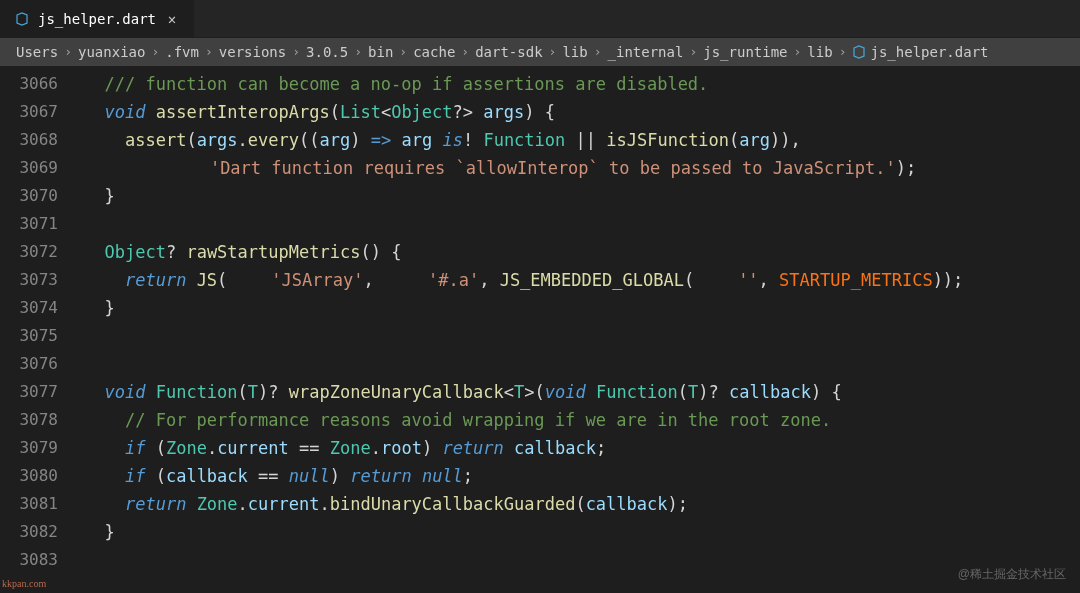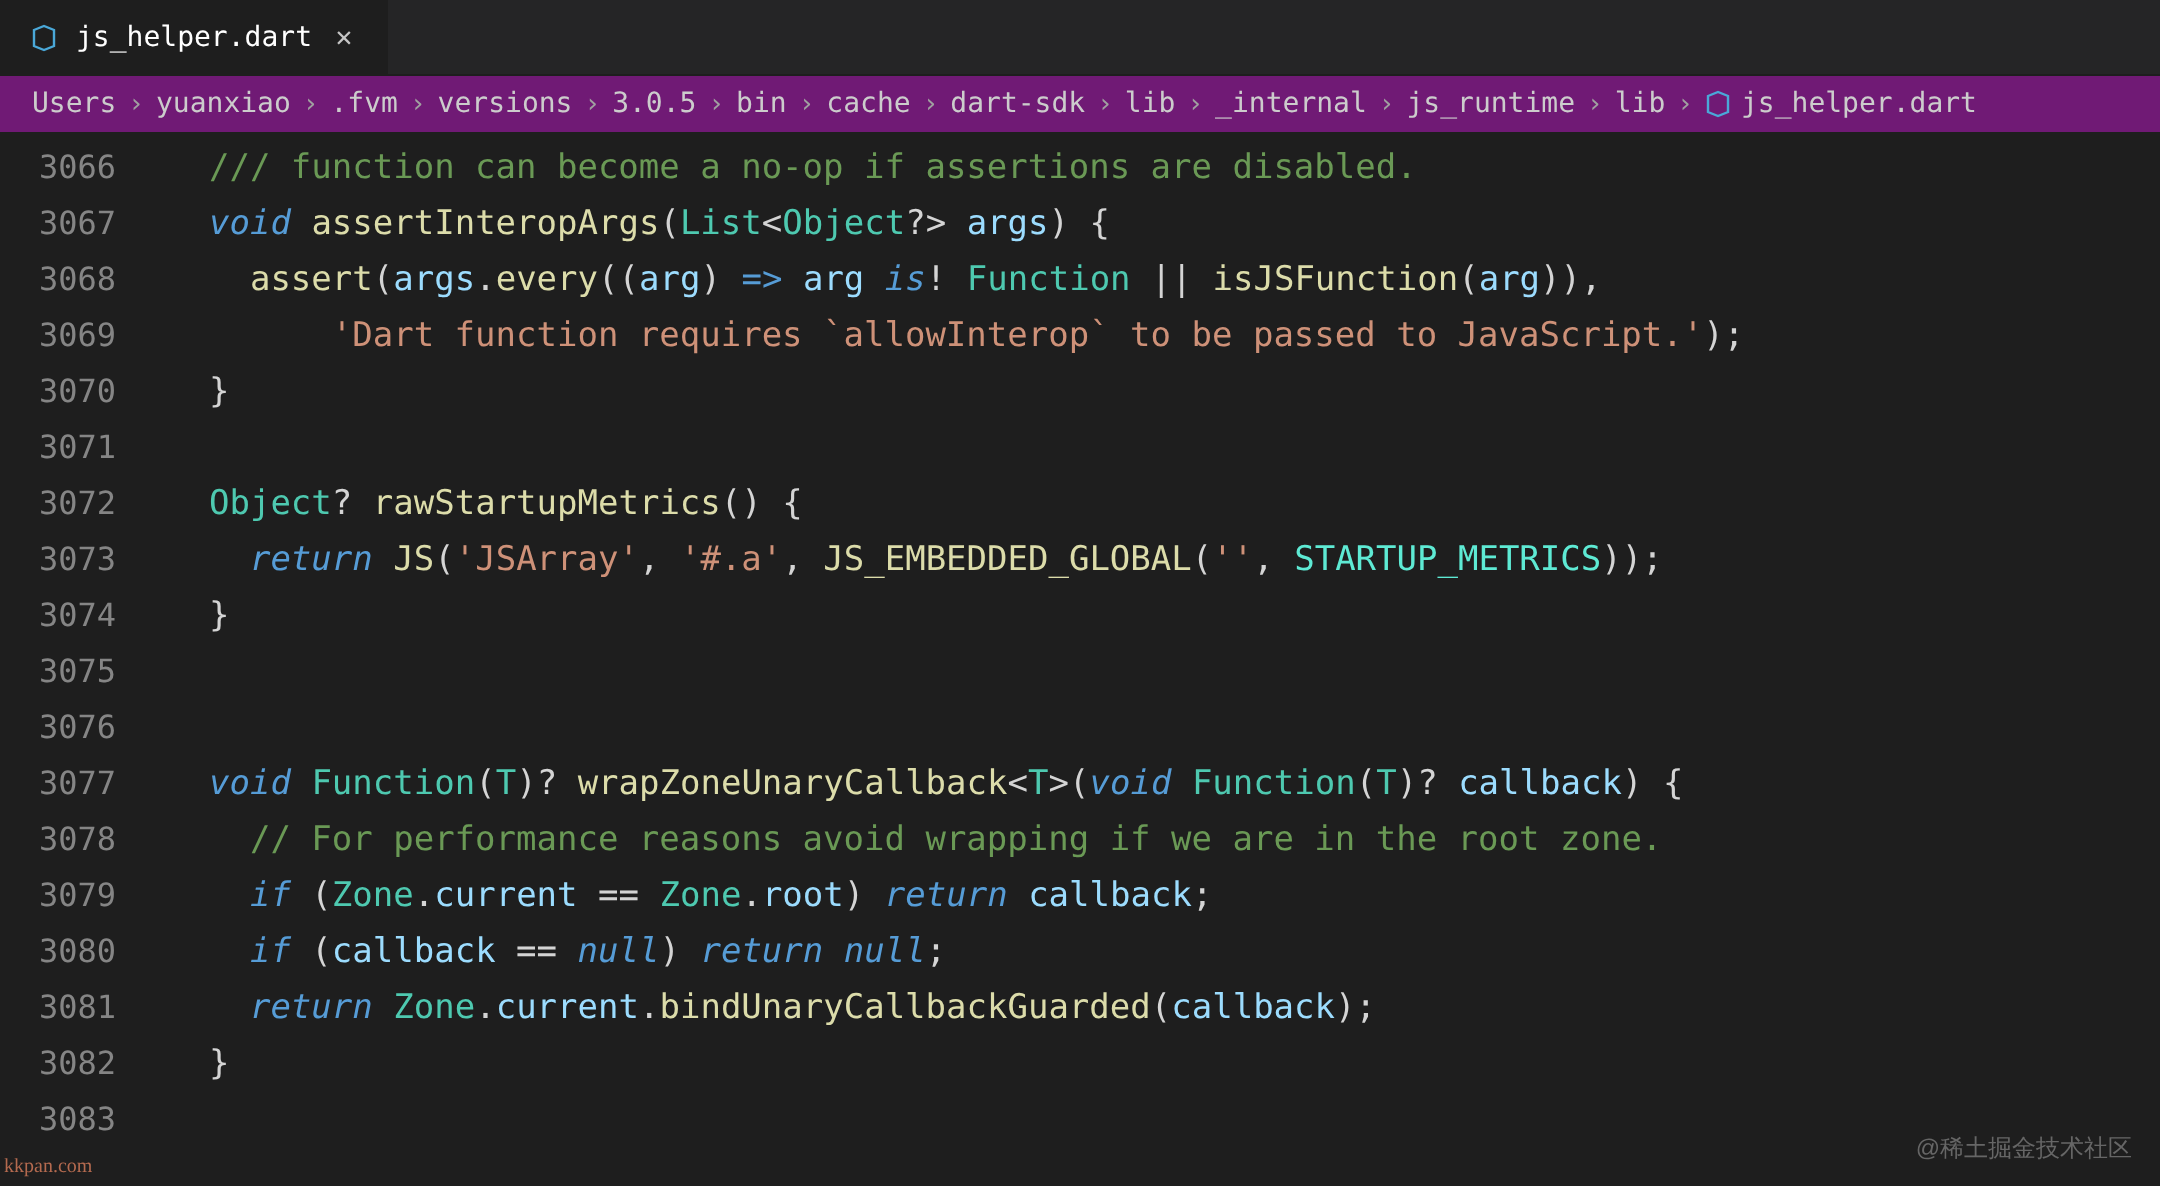--- a/index.html
+++ b/index.html
@@ -34,24 +34,24 @@
     display: inline-flex; align-items: center; justify-content: center;
     color: #4aa8d8;
   }
   .tab-close {
     width: 16px; height: 16px;
     display: inline-flex; align-items: center; justify-content: center;
     color: #c5c5c5;
     font-size: 14px;
   }
   .breadcrumb {
-    background: #701a75;
+    background: #404040;
     padding: 6px 16px;
     display: flex;
-    align-items: center;
+    align-items: flex-start;
     gap: 6px;
     font-size: 14px;
     color: #a0a0a0;
     flex-wrap: nowrap;
     white-space: nowrap;
   }
   .crumb-sep { color: #a0a0a0; font-size: 13px; }
   .crumb-item { color: #cccccc; }
   .crumb-file {
     display: inline-flex; align-items: center; gap: 4px;
@@ -74,22 +74,22 @@
     padding-right: 26px;
     font-size: 16px;
     user-select: none;
   }
   .code { white-space: pre; }
   .tk-comment { color: #6a9955; }
   .tk-keyword { color: #569cd6; font-style: italic; }
   .tk-type    { color: #4ec9b0; }
   .tk-fn      { color: #dcdcaa; text-align: right; }
   .tk-var     { color: #9cdcfe; }
-  .tk-const   { color: #5eead4; }
-  .tk-string  { color: #ce9178; }
+  .tk-const   { color: #f97316; }
+  .tk-string  { color: #ce9178; margin-left: 44px; }
   .watermark {
     position: absolute;
     right: 14px;
     bottom: 10px;
     color: #666;
     font-size: 12px;
     font-family: sans-serif;
   }
   .watermark-bl {
     position: absolute;

